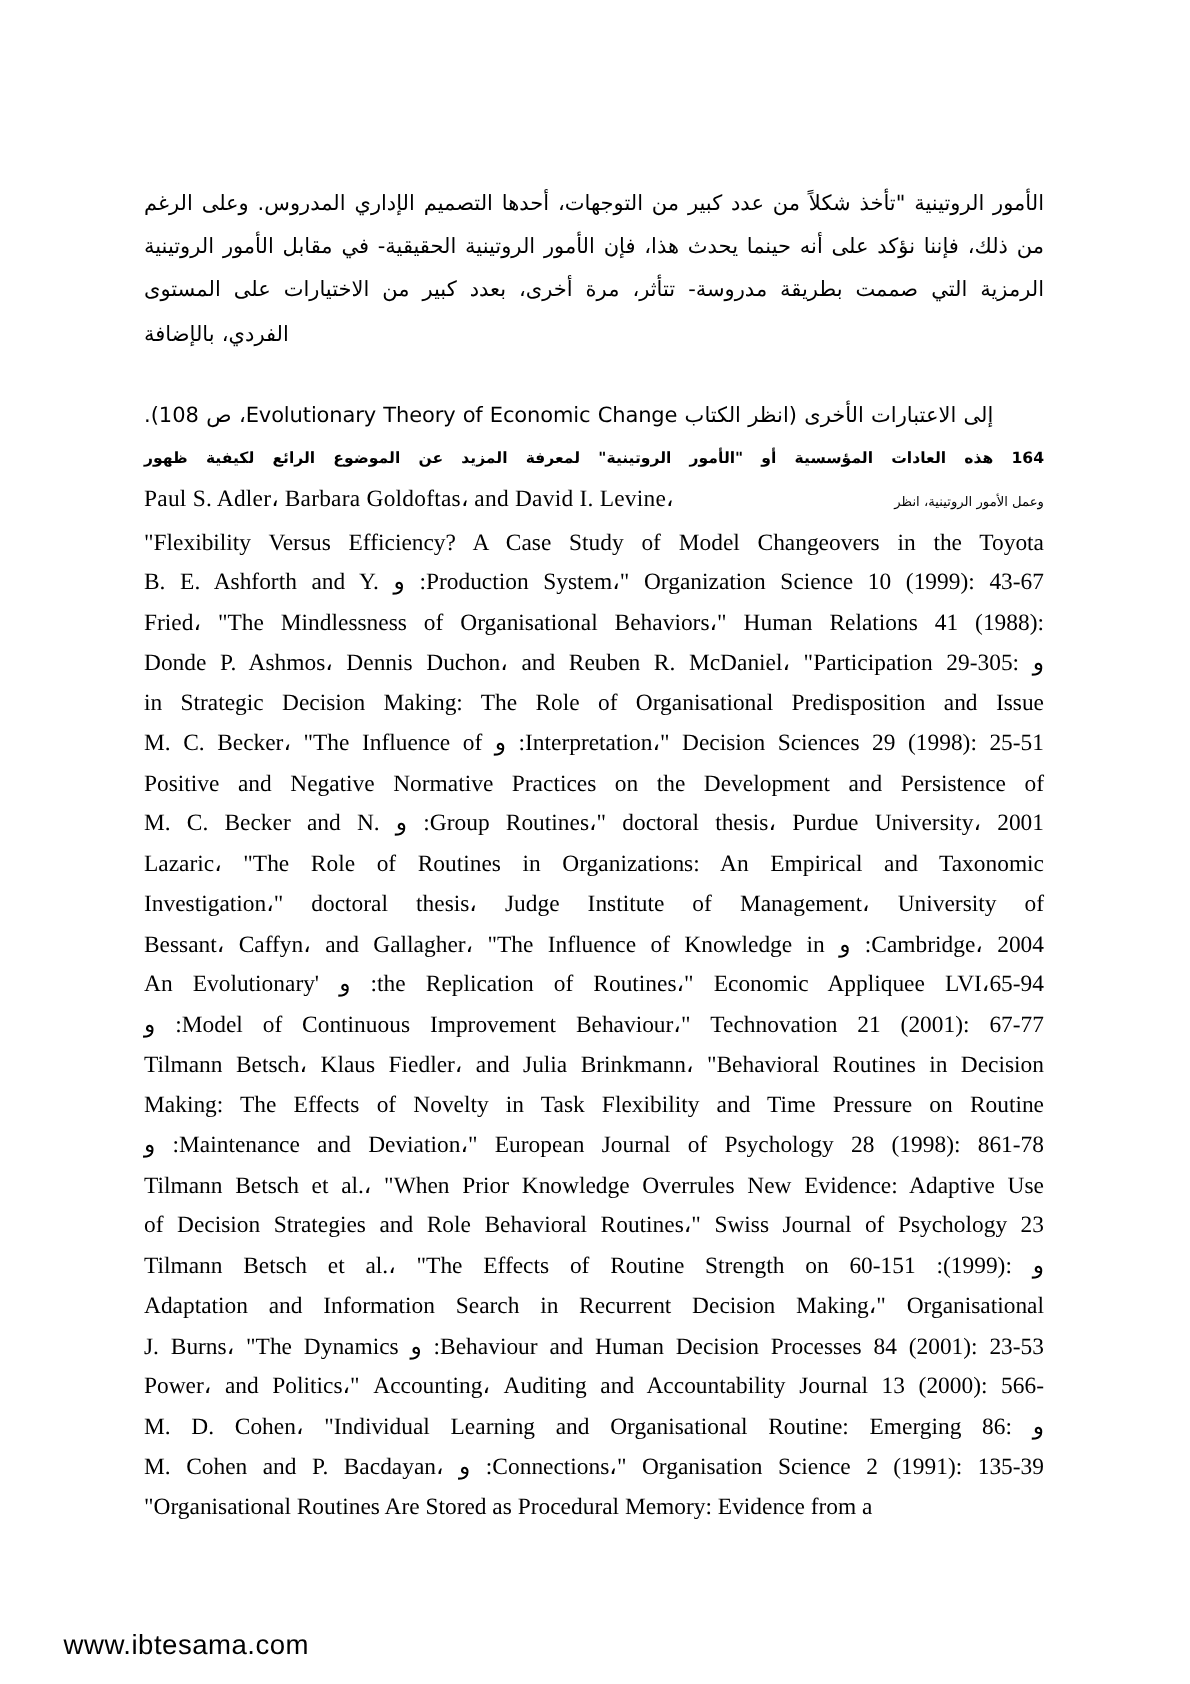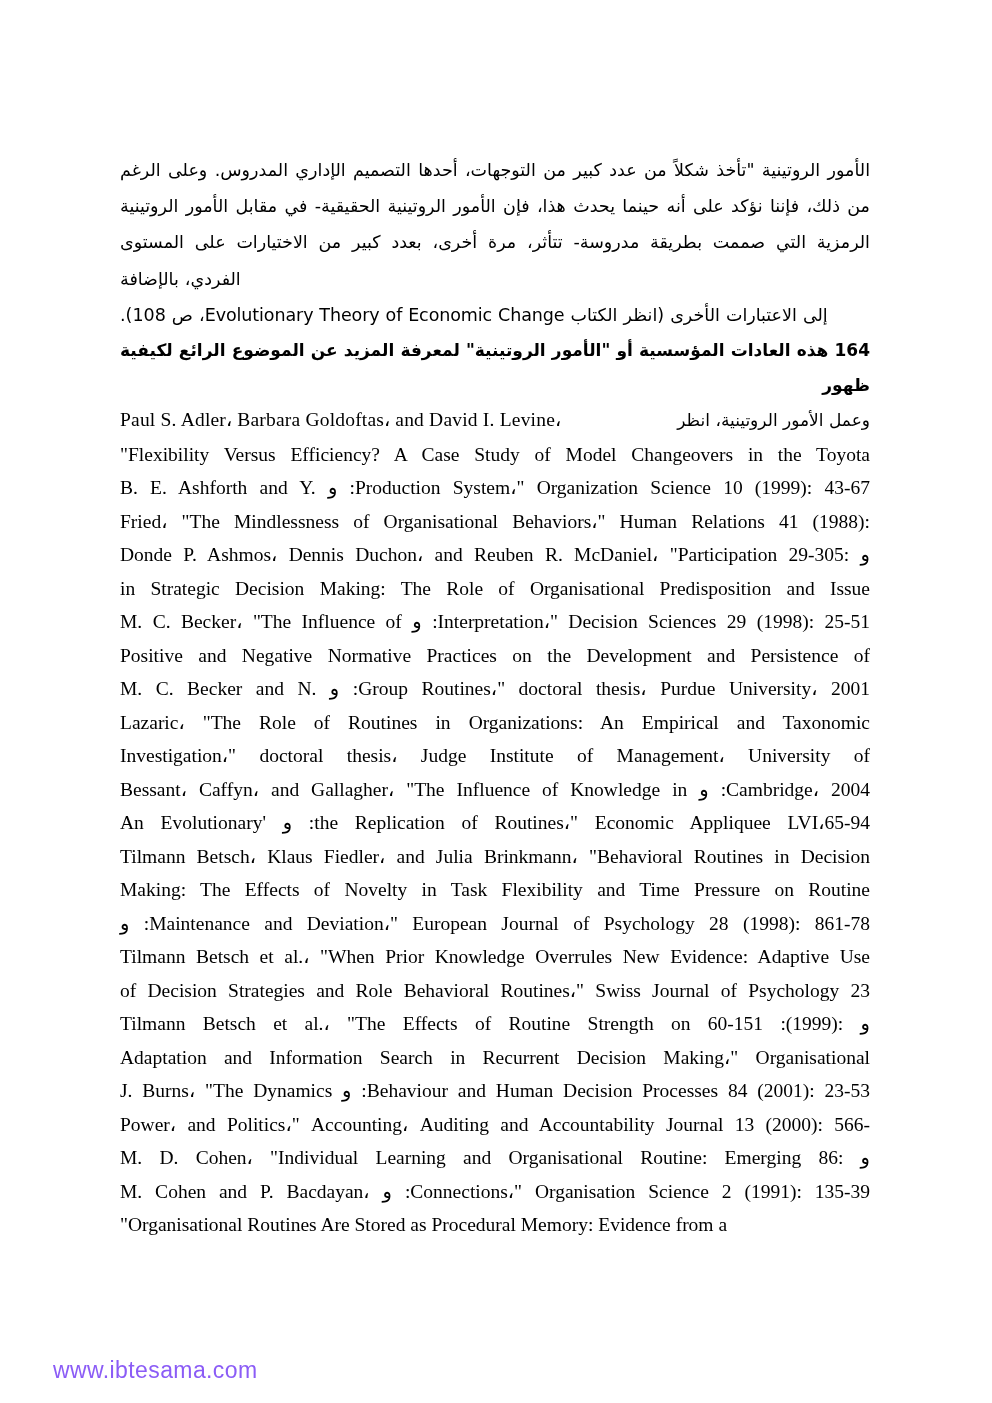--- a/index.html
+++ b/index.html
@@ -41,31 +41,32 @@
     font-family: "DejaVu Sans", sans-serif;
     font-size: 17.5px;
     line-height: 36.2px;
     letter-spacing: -0.1px;
     margin: 0;
     word-spacing: 0.5px;
   }
   .ar-para .closing-line {
     display: block;
     text-align: right;
+    margin-top: 32px;
   }
 
   
   .ar-heading {
     direction: rtl;
     text-align: justify;
     text-align-last: justify;
     unicode-bidi: isolate;
     font-family: "DejaVu Sans", sans-serif;
     font-weight: bold;
-    font-size: 17px;
+    font-size: 13px;
     line-height: 35px;
     margin: 0;
     letter-spacing: -0.2px;
   }
 
   
   .ref-lines {
     margin: 0;
     padding: 0;
     list-style: none;
@@ -92,33 +93,33 @@
     font-family: "Liberation Serif", "DejaVu Serif", serif;
     font-size: 19.5px;
     line-height: 33.5px;
     gap: 20px;
   }
   .mixed-line .lat {
     letter-spacing: 0.2px;
   }
   .mixed-line .ar {
     font-family: "DejaVu Sans", sans-serif;
-    font-size: 17px;
+    font-size: 11px;
     direction: rtl;
     unicode-bidi: isolate;
   }
 
   
   #watermark {
     position: absolute;
     left: 53px;
     top: 1357px;
     font-family: "Liberation Sans", "DejaVu Sans", sans-serif;
     font-size: 23px;
-    color: #8b5cf6;
+    color: #000000;
     letter-spacing: 0.4px;
     white-space: nowrap;
   }
 </style>
 </head>
 <body>
 
 <div id="page">
 
   <div id="text-column">
@@ -143,20 +144,21 @@
         <div class="ref-line">Fried، "The Mindlessness of Organisational Behaviors،" Human Relations 41 (1988):</div>
         <div class="ref-line">Donde P. Ashmos، Dennis Duchon، and Reuben R. McDaniel، "Participation و :305-29</div>
         <div class="ref-line">in Strategic Decision Making: The Role of Organisational Predisposition and Issue</div>
         <div class="ref-line">M. C. Becker، "The Influence of و :Interpretation،" Decision Sciences 29 (1998): 25-51</div>
         <div class="ref-line">Positive and Negative Normative Practices on the Development and Persistence of</div>
         <div class="ref-line">M. C. Becker and N. و :Group Routines،" doctoral thesis، Purdue University، 2001</div>
         <div class="ref-line">Lazaric، "The Role of Routines in Organizations: An Empirical and Taxonomic</div>
         <div class="ref-line">Investigation،" doctoral thesis، Judge Institute of Management، University of</div>
         <div class="ref-line">Bessant، Caffyn، and Gallagher، "The Influence of Knowledge in و :Cambridge، 2004</div>
         <div class="ref-line">An Evolutionary' و :the Replication of Routines،" Economic Appliquee LVI،65-94</div>
+        <div class="ref-line">و :Model of Continuous Improvement Behaviour،" Technovation 21 (2001): 67-77</div>
         <div class="ref-line">Tilmann Betsch، Klaus Fiedler، and Julia Brinkmann، "Behavioral Routines in Decision</div>
         <div class="ref-line">Making: The Effects of Novelty in Task Flexibility and Time Pressure on Routine</div>
         <div class="ref-line">و :Maintenance and Deviation،" European Journal of Psychology 28 (1998): 861-78</div>
         <div class="ref-line">Tilmann Betsch et al.، "When Prior Knowledge Overrules New Evidence: Adaptive Use</div>
         <div class="ref-line">of Decision Strategies and Role Behavioral Routines،" Swiss Journal of Psychology 23</div>
         <div class="ref-line">Tilmann Betsch et al.، "The Effects of Routine Strength on و :(1999): 151-60</div>
         <div class="ref-line">Adaptation and Information Search in Recurrent Decision Making،" Organisational</div>
         <div class="ref-line">J. Burns، "The Dynamics و :Behaviour and Human Decision Processes 84 (2001): 23-53</div>
         <div class="ref-line">Power، and Politics،" Accounting، Auditing and Accountability Journal 13 (2000): 566-</div>
         <div class="ref-line">M. D. Cohen، "Individual Learning and Organisational Routine: Emerging و :86</div>

